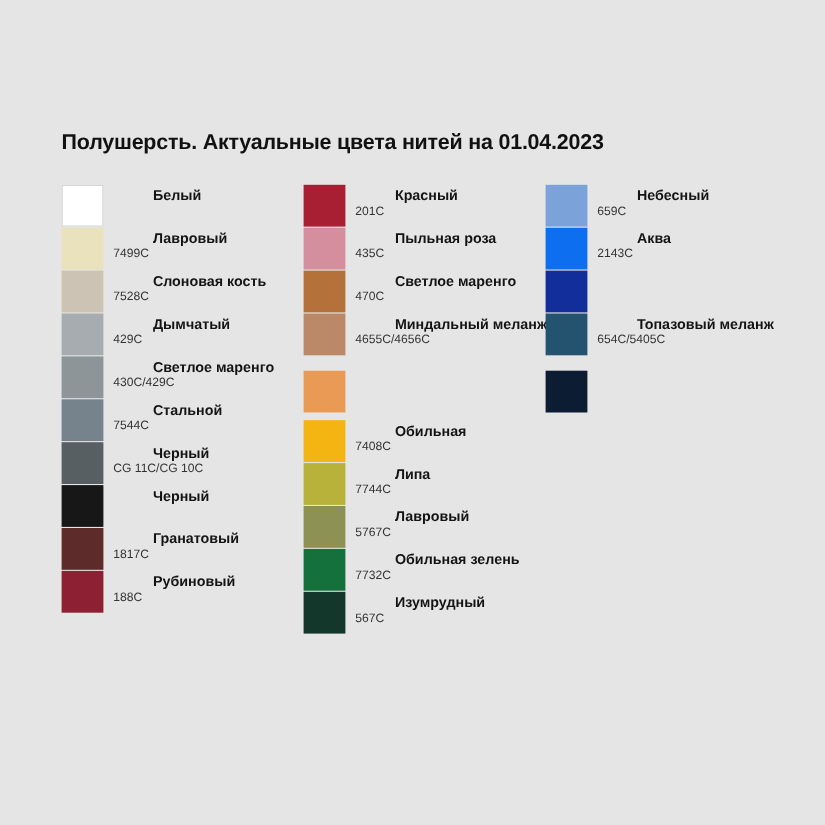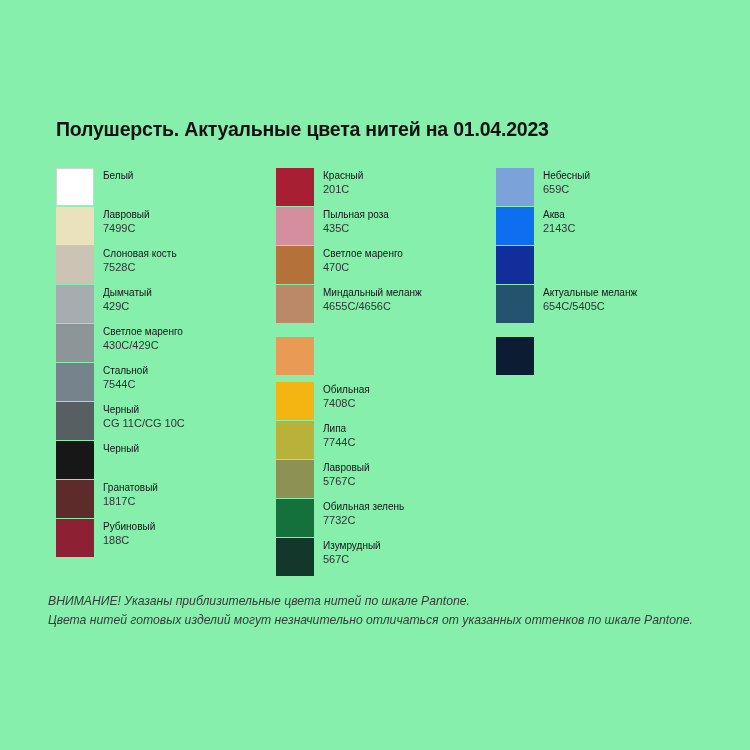--- a/index.html
+++ b/index.html
@@ -13,21 +13,21 @@
     font-family: "Liberation Sans", sans-serif;
     color: #1b1b1b;
     position: relative;
     overflow: hidden;
   }
   .page {
     position: absolute;
     left: 0; top: 0;
     width: 750px;
     height: 750px;
-    background: #86efac;
+    background: #e5e5e5;
   }
   .title {
     position: absolute;
     left: 56px;
     top: 118px;
     font-size: 19.5px;
     font-weight: bold;
     letter-spacing: -0.2px;
     color: #111111;
     white-space: nowrap;
@@ -60,24 +60,25 @@
   }
   .chip.bordered {
     border: 1px solid #d2d2d2;
   }
   .labels {
     padding-left: 9px;
     padding-top: 2px;
     line-height: 1.18;
   }
   .name {
-    font-size: 10px;
-    font-weight: normal;
+    font-size: 13px;
+    font-weight: bold;
     color: #141414;
     white-space: nowrap;
+    margin-left: 36px;
   }
   .code {
     font-size: 11px;
     color: #333333;
     white-space: nowrap;
     margin-top: 1px;
   }
   .footnote {
     position: absolute;
     left: 48px;
@@ -256,29 +257,25 @@
           <div class="name">Аква</div>
           <div class="code">2143C</div>
         </div>
       </div>
       <div class="swatch-row">
         <div class="chip" style="background:#112e9b"></div>
       </div>
       <div class="swatch-row" style="height:52px">
         <div class="chip" style="background:#24536f"></div>
         <div class="labels">
-          <div class="name">Актуальные меланж</div>
+          <div class="name">Топазовый меланж</div>
           <div class="code">654C/5405C</div>
         </div>
       </div>
       <div class="swatch-row">
         <div class="chip" style="background:#0b1c33"></div>
       </div>
     </div>
 
   </div>
 
-  <div class="footnote">
-    <div>ВНИМАНИЕ! Указаны приблизительные цвета нитей по шкале Pantone.</div>
-    <div>Цвета нитей готовых изделий могут незначительно отличаться от указанных оттенков по шкале Pantone.</div>
-  </div>
 
 </div>
 
 </body></html>

